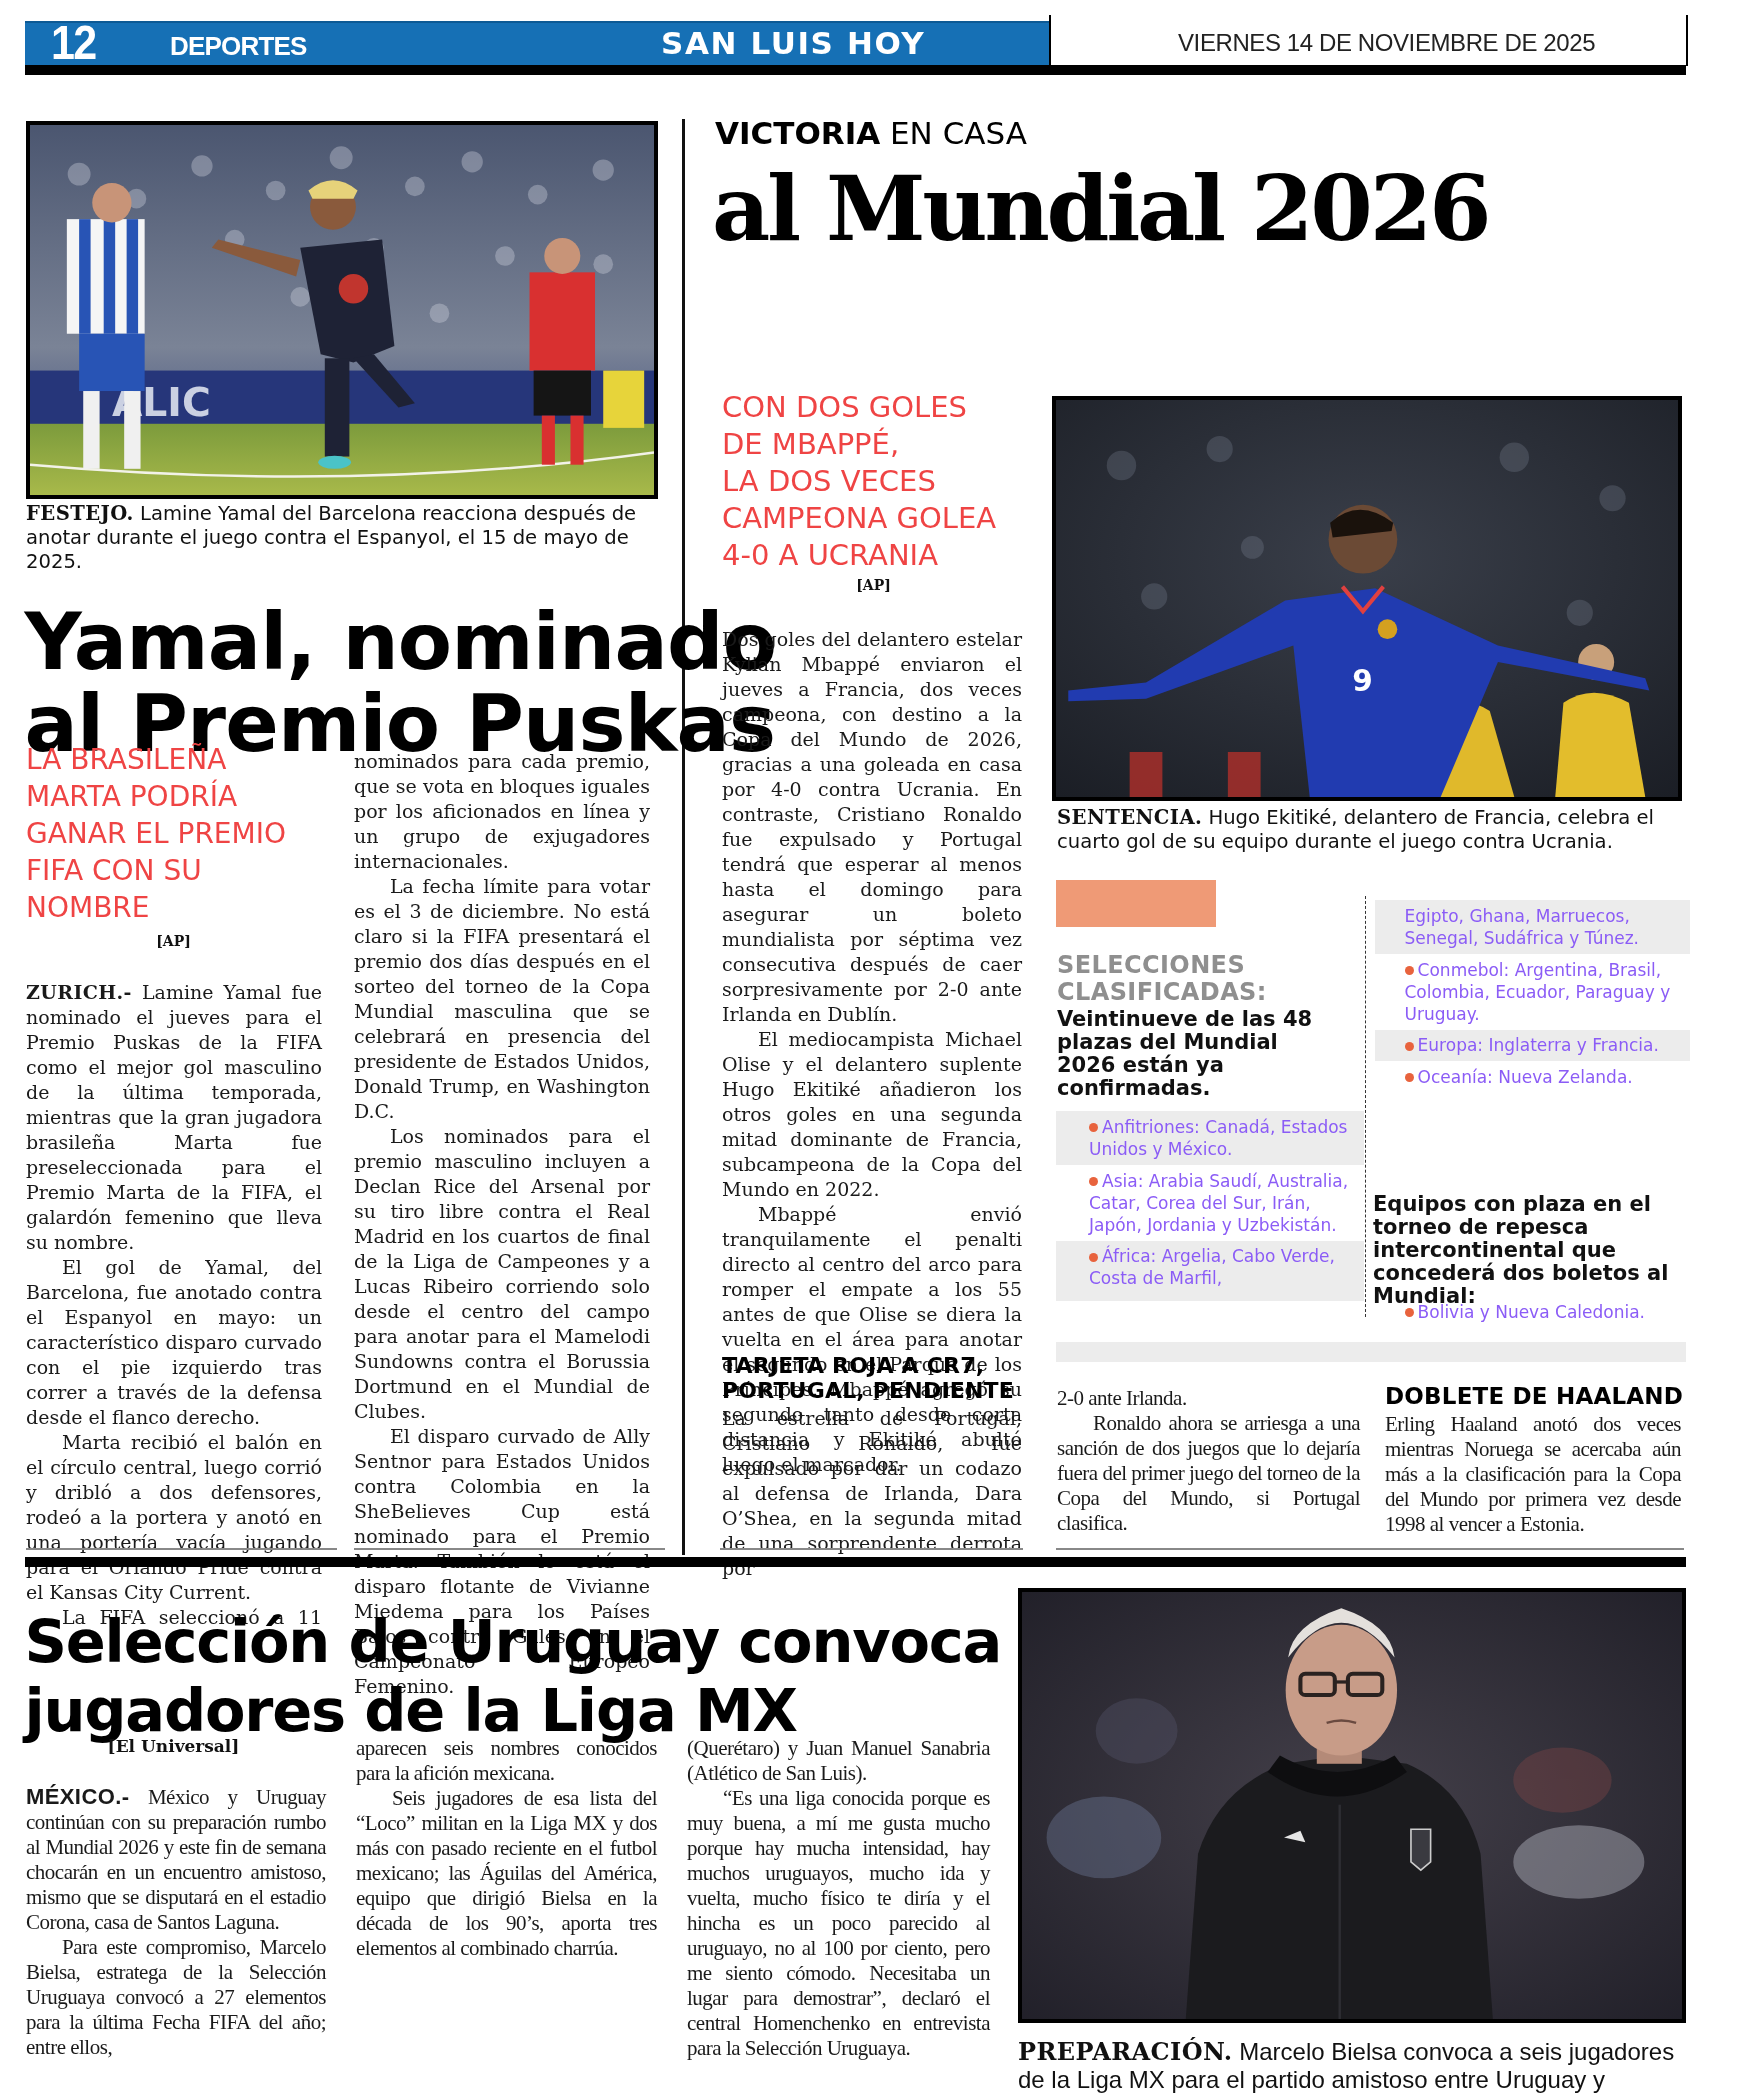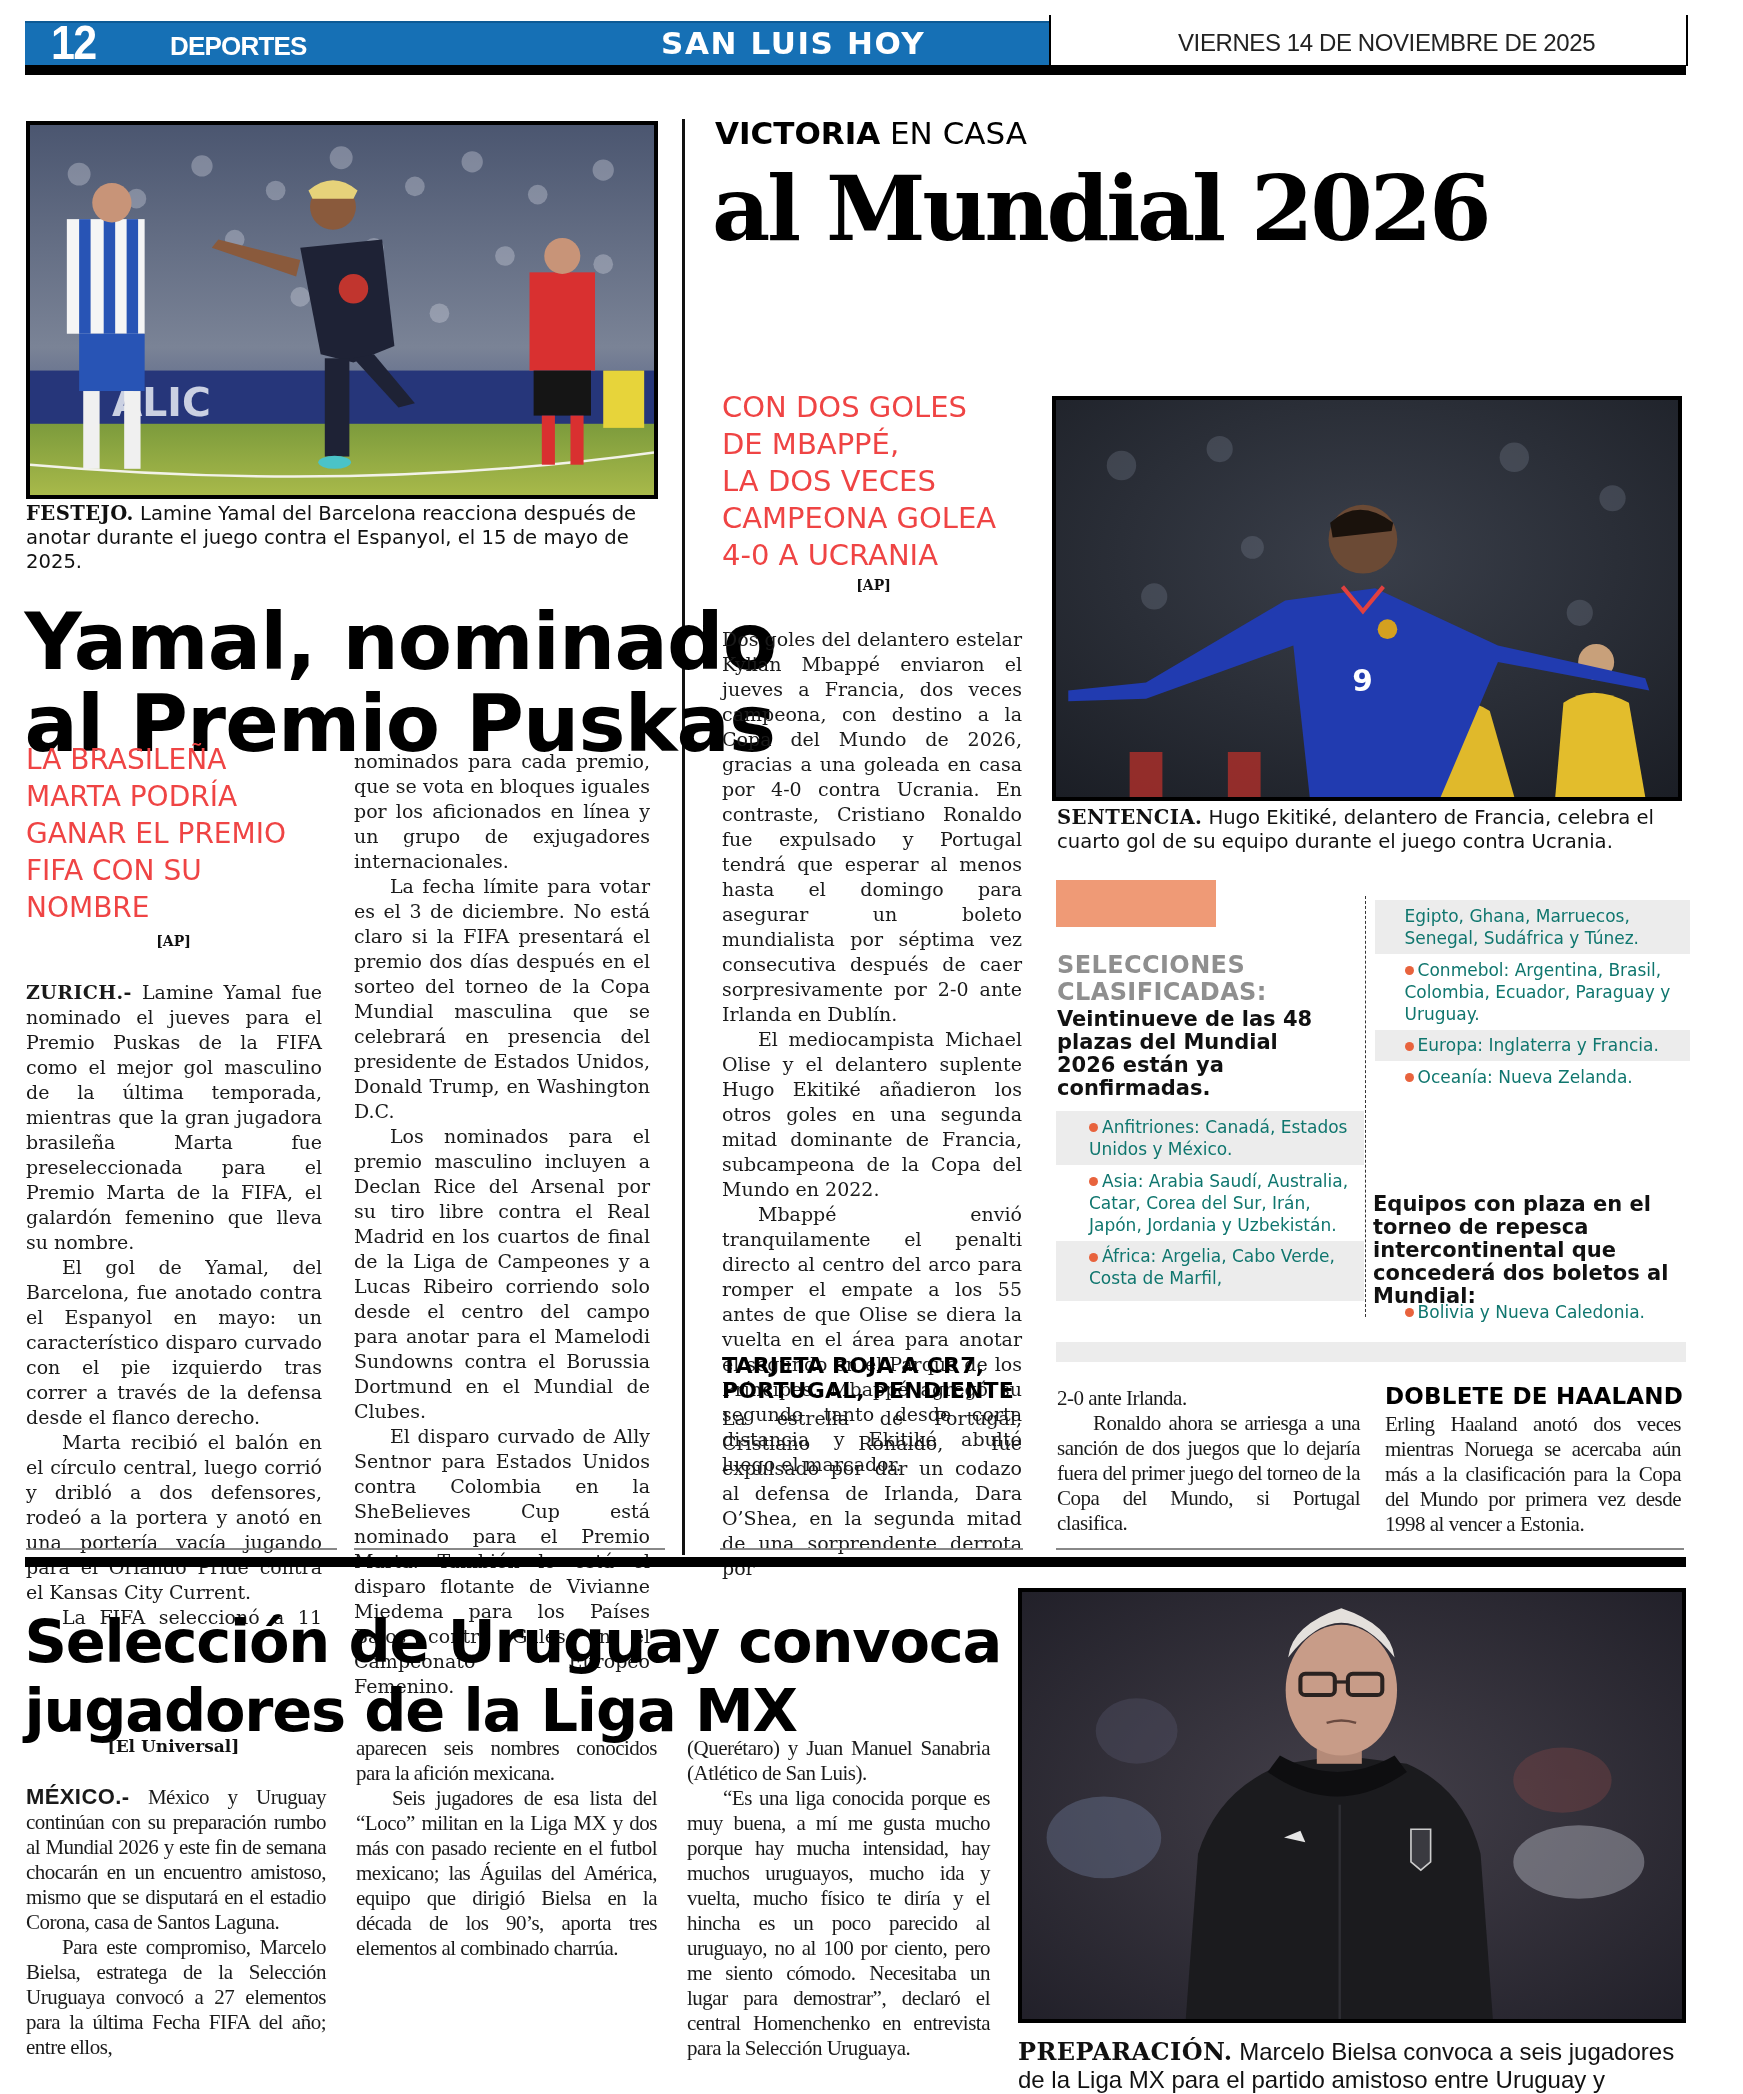--- a/index.html
+++ b/index.html
@@ -41,21 +41,21 @@
   .body p { margin:0; text-indent:36px; }
   .body p.first { text-indent:0; }
   .body b.dl { font-weight:900; letter-spacing:0.4px; }
   .body.condensed { font-family:"Liberation Serif", serif; font-size:21px; line-height:25px; letter-spacing:-0.5px; }
   .subhead { font-family:"DejaVu Sans", sans-serif; font-weight:bold; font-size:22px; line-height:24.5px; color:#000; letter-spacing:0.2px; }
 
   
   .info-orange { left:1056px; top:880px; width:160px; height:47px; background:#ef9a76; }
   .info-title { font-family:"DejaVu Sans", sans-serif; font-weight:bold; font-size:24px; line-height:27px; color:#8f8f8f; letter-spacing:0.4px; }
   .info-lead { font-family:"DejaVu Sans", sans-serif; font-weight:bold; font-size:21px; line-height:23px; color:#111; }
-  .info-item { font-family:"DejaVu Sans", sans-serif; font-size:17px; line-height:22px; color:#0f766e; padding:4.9px 8.2px 4.9px 33px; box-sizing:border-box; }
+  .info-item { font-family:"DejaVu Sans", sans-serif; font-size:17px; line-height:22px; color:#8b5cf6; padding:4.9px 8.2px 4.9px 33px; box-sizing:border-box; }
   .info-item.shade { background:#ececec; }
   .dot { display:inline-block; width:9px; height:9px; border-radius:50%; background:#e8633d; margin-right:4.1px; vertical-align:0.8px; }
   .dashed { left:1365px; top:896px; width:0; height:421px; border-left:1.6px dashed #333; }
 </style>
 </head>
 <body>
 
 <div class="abs hdr-blue"></div>
 <div class="abs hdr-date-box"></div>
 <div class="abs hdr-black"></div>

